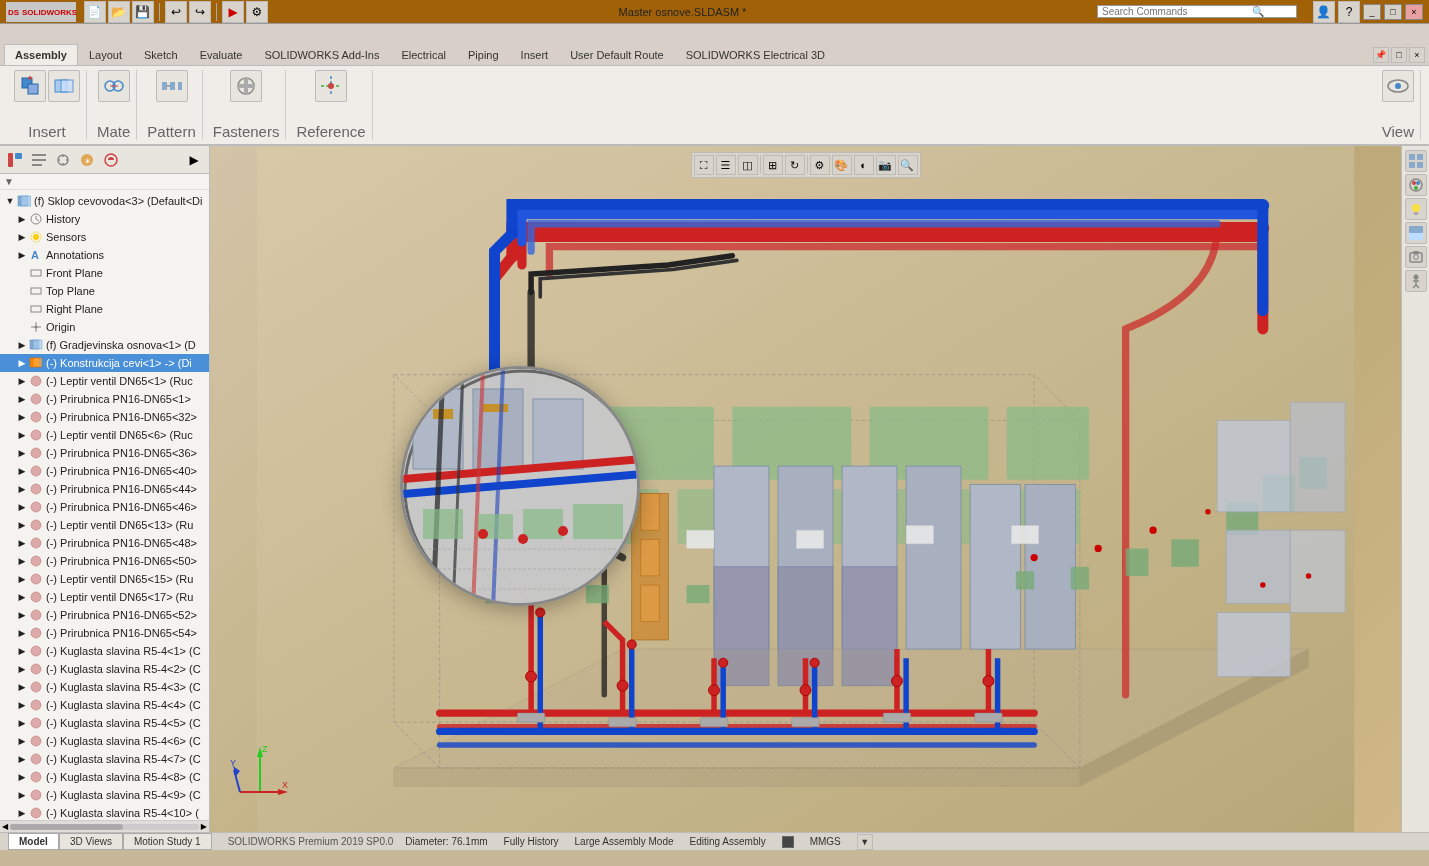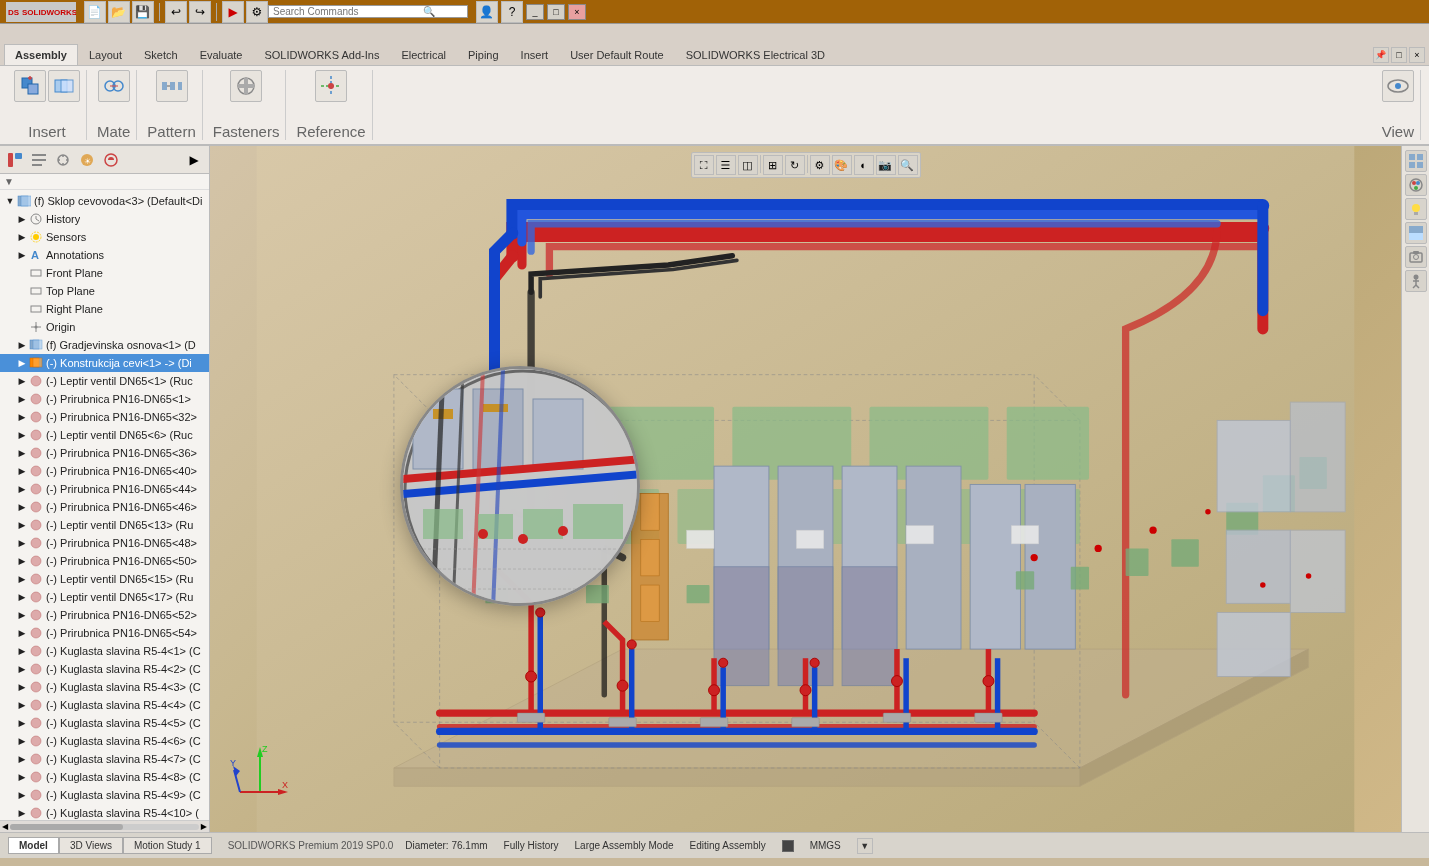--- a/index.html
+++ b/index.html
@@ -210,21 +210,21 @@
       justify-content: center;
       font-size: 11px;
       cursor: pointer;
       border: 1px solid #bbb;
       background: #d8d4cc;
       border-radius: 2px;
     }
 
     
     #status-bar {
-      height: 26px;
+      height: 18px;
       background: #d8d4cc;
       border-top: 1px solid #bbb;
       display: flex;
       align-items: center;
       padding: 0 8px;
       font-size: 10px;
       color: #333;
       gap: 12px;
     }
     #status-bar .status-tabs {
@@ -327,21 +327,22 @@
     <div class="toolbar-btn">📄</div>
     <div class="toolbar-btn">📂</div>
     <div class="toolbar-btn">💾</div>
     <div class="toolbar-separator"></div>
     <div class="toolbar-btn">↩</div>
     <div class="toolbar-btn">↪</div>
     <div class="toolbar-separator"></div>
     <div class="toolbar-btn" style="color:#cc0000;">▶</div>
     <div class="toolbar-btn">⚙</div>
   </div>
-  <div style="display:flex;align-items:center;border:1px solid #999;background:white;padding:0 4px;width:200px;margin-right:8px;">
+  <div style="flex:1;text-align:center;font-size:11px;color:#222;">Master osnove.SLDASM *</div>
+  <div style="display:flex;align-items:center;border:1px solid #999;background:white;padding:0 4px;width:200px;margin-right:16px;">
     <input type="text" style="border: none; outline: none; font-size: 10px; width: 150px;" placeholder="Search Commands">
     <span style="font-size:10px;">🔍</span>
   </div>
   <div style="display:flex;align-items:center;gap:3px;">
     <div class="toolbar-btn">👤</div>
     <div class="toolbar-btn">?</div>
     <div class="win-btn">_</div>
     <div class="win-btn">□</div>
     <div class="win-btn" style="background:#e8a0a0;">×</div>
   </div>

